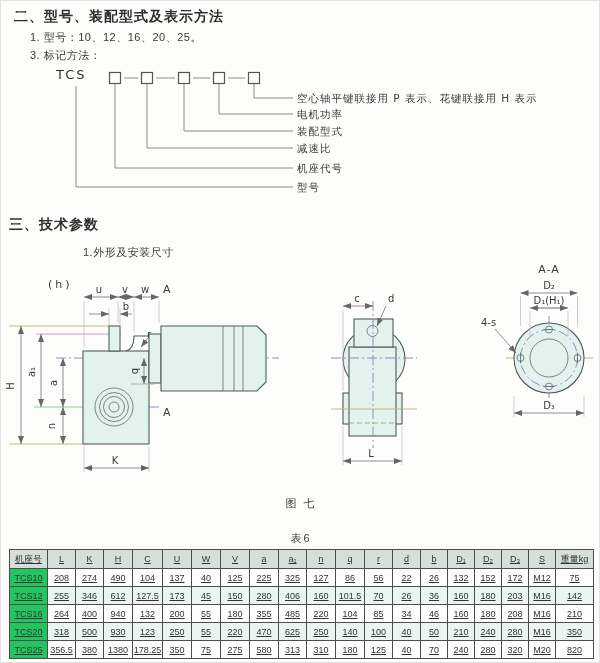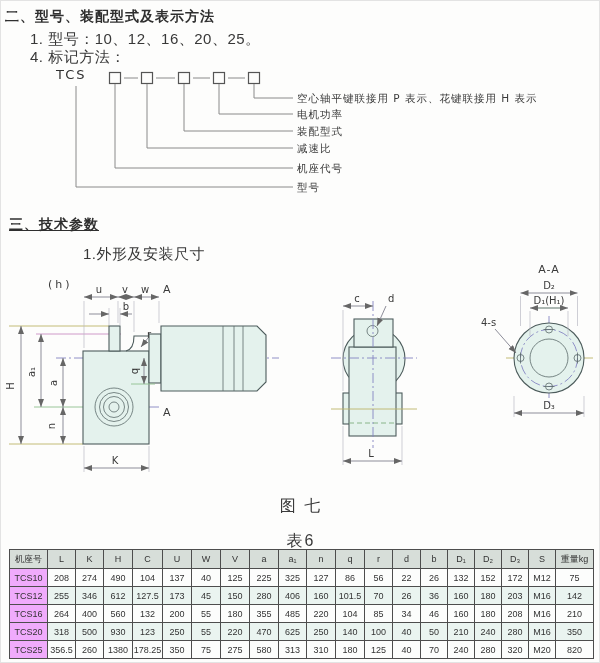--- a/index.html
+++ b/index.html
@@ -3,55 +3,55 @@
 <meta charset="utf-8">
 <style>
   html,body{margin:0;padding:0;}
   body{
     width:600px;height:663px;position:relative;overflow:hidden;
     background:#fdfdfc;border:1px solid #e3e3e3;box-sizing:border-box;
     font-family:"Liberation Sans","DejaVu Sans",sans-serif;color:#333;
   }
   .abs{position:absolute;}
   .sec-title{font-size:14px;font-weight:bold;letter-spacing:1px;color:#2f2f2f;}
-  .sec-item{font-size:15px;color:#383838;letter-spacing:0.5px;}
-  .caption{width:600px;text-align:center;font-size:16px;color:#3a3a3a;letter-spacing:2px;}
+  .sec-item{font-size:11px;color:#383838;letter-spacing:0.5px;}
+  .caption{width:600px;text-align:center;font-size:11px;color:#3a3a3a;letter-spacing:2px;}
   svg text{font-family:"DejaVu Sans","Liberation Sans",sans-serif;}
   .lbl{font-size:10px;fill:#3a3a3a;}
   .lbl-big{font-size:11px;fill:#3a3a3a;}
   .lbl-cn{font-size:10.5px;fill:#3a3a3a;letter-spacing:1px;}
   .shape{fill:var(--drawing-fill,#e4f2ed);stroke:#4d5c5c;stroke-width:1.1;}
   .edge{stroke:#4d5c5c;stroke-width:1.1;fill:none;}
   .thin{stroke:#5a6a6a;stroke-width:0.8;fill:none;}
   .dim{stroke:#8d8d99;stroke-width:1;fill:none;}
   .ext{stroke:#b9b9c4;stroke-width:0.7;fill:none;}
   .cl {stroke:#8585c2;stroke-width:0.9;fill:none;stroke-dasharray:10 3 2 3;}
   .clg{stroke:#8fbf8f;stroke-width:0.9;fill:none;}
   .clo{stroke:#bcb46a;stroke-width:0.9;fill:none;}
   .clm{stroke:#c98fc4;stroke-width:0.9;fill:none;}
   .cld{stroke:#7fae7f;stroke-width:0.9;fill:none;stroke-dasharray:5 3;}
   .conn{stroke:#8a8a8a;stroke-width:1;fill:none;}
   .box{fill:#fdfdfc;stroke:#555;stroke-width:1.2;}
   
-  #spec-table{border-collapse:collapse;table-layout:fixed;width:584px;}
+  #spec-table{border-collapse:collapse;table-layout:fixed;width:584px;text-decoration:underline;}
   #spec-table th,#spec-table td{
     border:1px solid #4d4d4d;text-align:center;vertical-align:middle;
     font-size:9px;font-weight:normal;padding:0;height:17px;overflow:hidden;white-space:nowrap;
   }
   #spec-table thead th{background:var(--table-header-bg,#d7ded9);height:18px;}
-  #spec-table td.col0{background:#f0abfc;margin-top:48px;}
+  #spec-table td.col0{background:#22c55e;margin-top:48px;}
   #spec-table tbody tr:nth-child(even) td:not(.col0){background:#eaf4f0;}
   #spec-table tbody td{background:#fcfdfc;}
 </style>
 </head>
 <body>
 
-<div class="abs sec-title" style="left:4px;top:7px;font-family:Liberation Serif, serif;">二、型号、装配型式及表示方法</div>
+<div class="abs sec-title" style="left:13px;top:7px;font-family:Liberation Serif, serif;">二、型号、装配型式及表示方法</div>
 <div class="abs sec-item" style="left:29px;top:29px;">1. 型号：10、12、16、20、25。</div>
-<div class="abs sec-item" style="left:29px;top:47px;">4. 标记方法：</div>
+<div class="abs sec-item" style="left:29px;top:47px;">3. 标记方法：</div>
 
 <svg class="abs" style="left:0;top:55px;" width="600" height="150" viewBox="0 0 600 150">
   <text x="55" y="23" font-size="13" letter-spacing="2" fill="#2f2f2f">TCS</text>
 
   <rect class="box" x="108.5" y="16.5" width="11" height="11"></rect>
   <rect class="box" x="140.5" y="16.5" width="11" height="11"></rect>
   <rect class="box" x="177.5" y="16.5" width="11" height="11"></rect>
   <rect class="box" x="212.5" y="16.5" width="11" height="11"></rect>
   <rect class="box" x="247.5" y="16.5" width="11" height="11"></rect>
 
@@ -72,21 +72,21 @@
   </g>
 
   <text class="lbl-cn" x="296" y="46">空心轴平键联接用 P 表示、花键联接用 H 表示</text>
   <text class="lbl-cn" x="296" y="62">电机功率</text>
   <text class="lbl-cn" x="296" y="79">装配型式</text>
   <text class="lbl-cn" x="296" y="96">减速比</text>
   <text class="lbl-cn" x="296" y="116">机座代号</text>
   <text class="lbl-cn" x="296" y="135">型号</text>
 </svg>
 
-<div class="abs sec-title" style="left:8px;top:215px;text-decoration:underline;">三、技术参数</div>
+<div class="abs sec-title" style="left:8px;top:215px;">三、技术参数</div>
 <div class="abs sec-item" style="left:82px;top:244px;text-align:center;">1.外形及安装尺寸</div>
 
 <svg class="abs" style="left:0;top:255px;" width="600" height="240" viewBox="0 0 600 240">
   <defs>
     <marker id="ar" orient="auto-start-reverse" markerWidth="9" markerHeight="7" refX="8" refY="3">
       <path d="M0,0 L8,3 L0,6 Z" fill="#666"></path>
     </marker>
   </defs>
 
   <g>
@@ -316,21 +316,21 @@
         <td>160</td>
         <td>180</td>
         <td>203</td>
         <td>M16</td>
         <td>142</td>
       </tr>
       <tr>
         <td class="col0">TCS16</td>
         <td>264</td>
         <td>400</td>
-        <td>560</td>
+        <td>940</td>
         <td>132</td>
         <td>200</td>
         <td>55</td>
         <td>180</td>
         <td>355</td>
         <td>485</td>
         <td>220</td>
         <td>104</td>
         <td>85</td>
         <td>34</td>
@@ -359,21 +359,21 @@
         <td>50</td>
         <td>210</td>
         <td>240</td>
         <td>280</td>
         <td>M16</td>
         <td>350</td>
       </tr>
       <tr>
         <td class="col0">TCS25</td>
         <td>356.5</td>
-        <td>260</td>
+        <td>380</td>
         <td>1380</td>
         <td>178.25</td>
         <td>350</td>
         <td>75</td>
         <td>275</td>
         <td>580</td>
         <td>313</td>
         <td>310</td>
         <td>180</td>
         <td>125</td>

